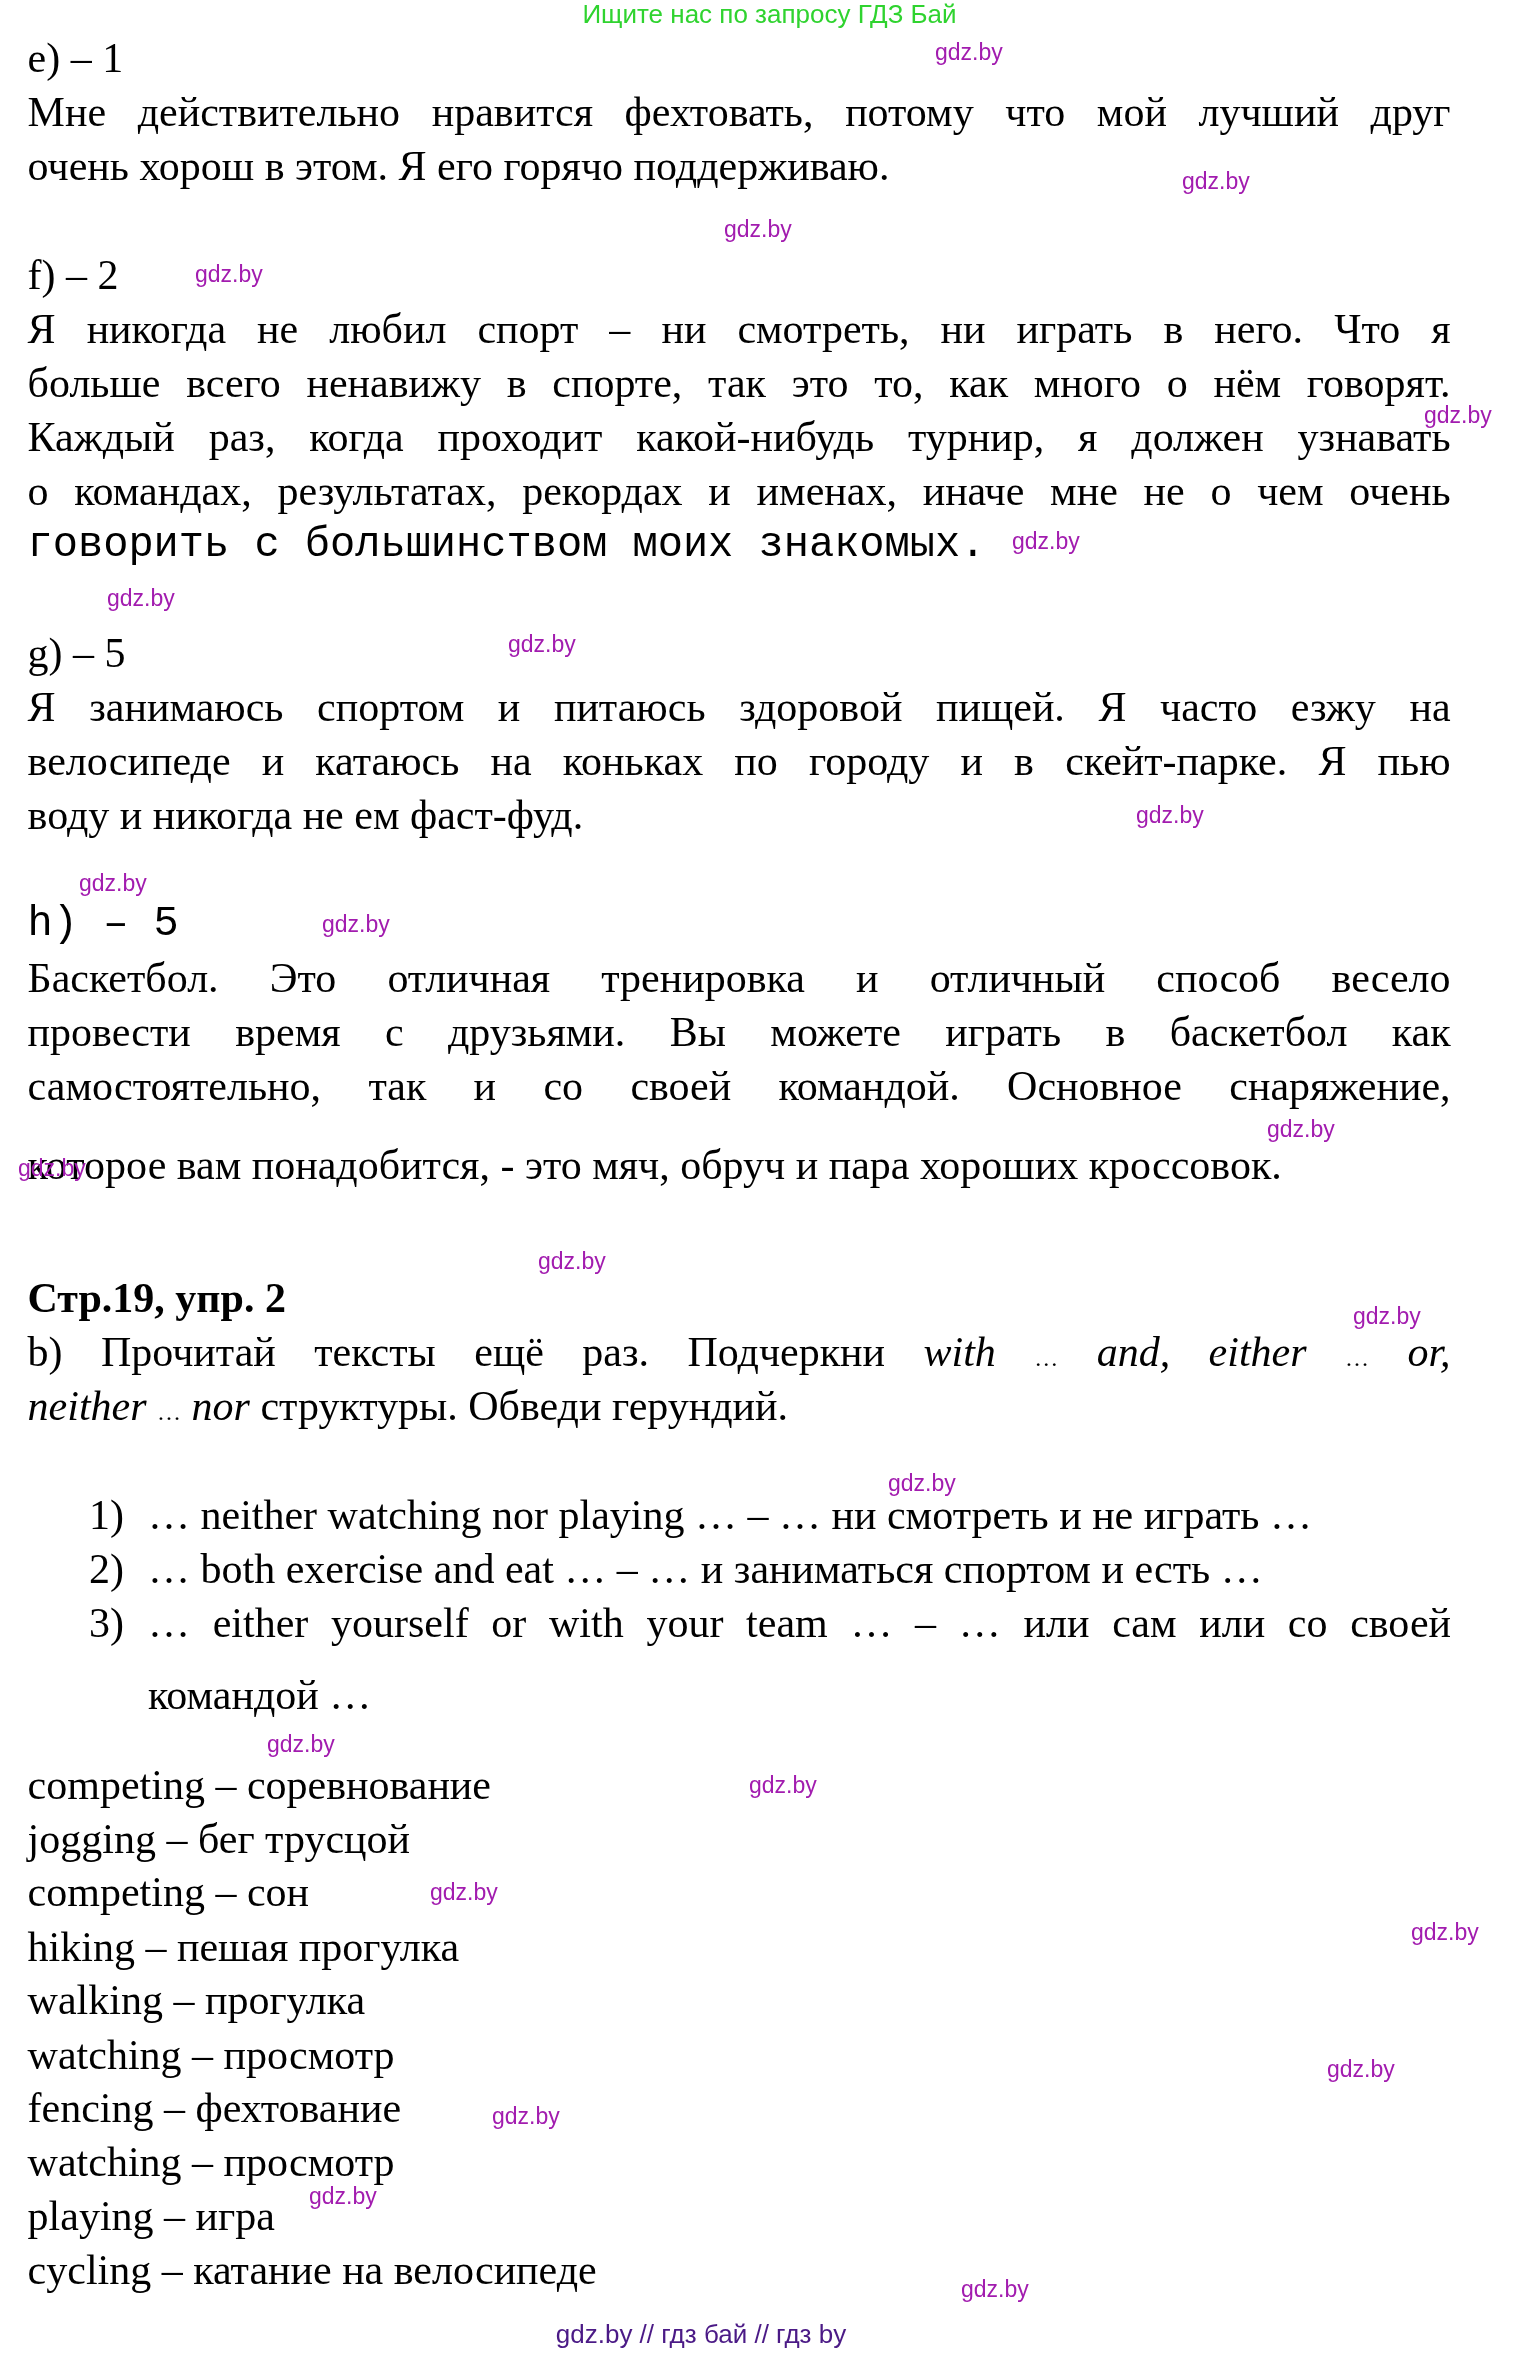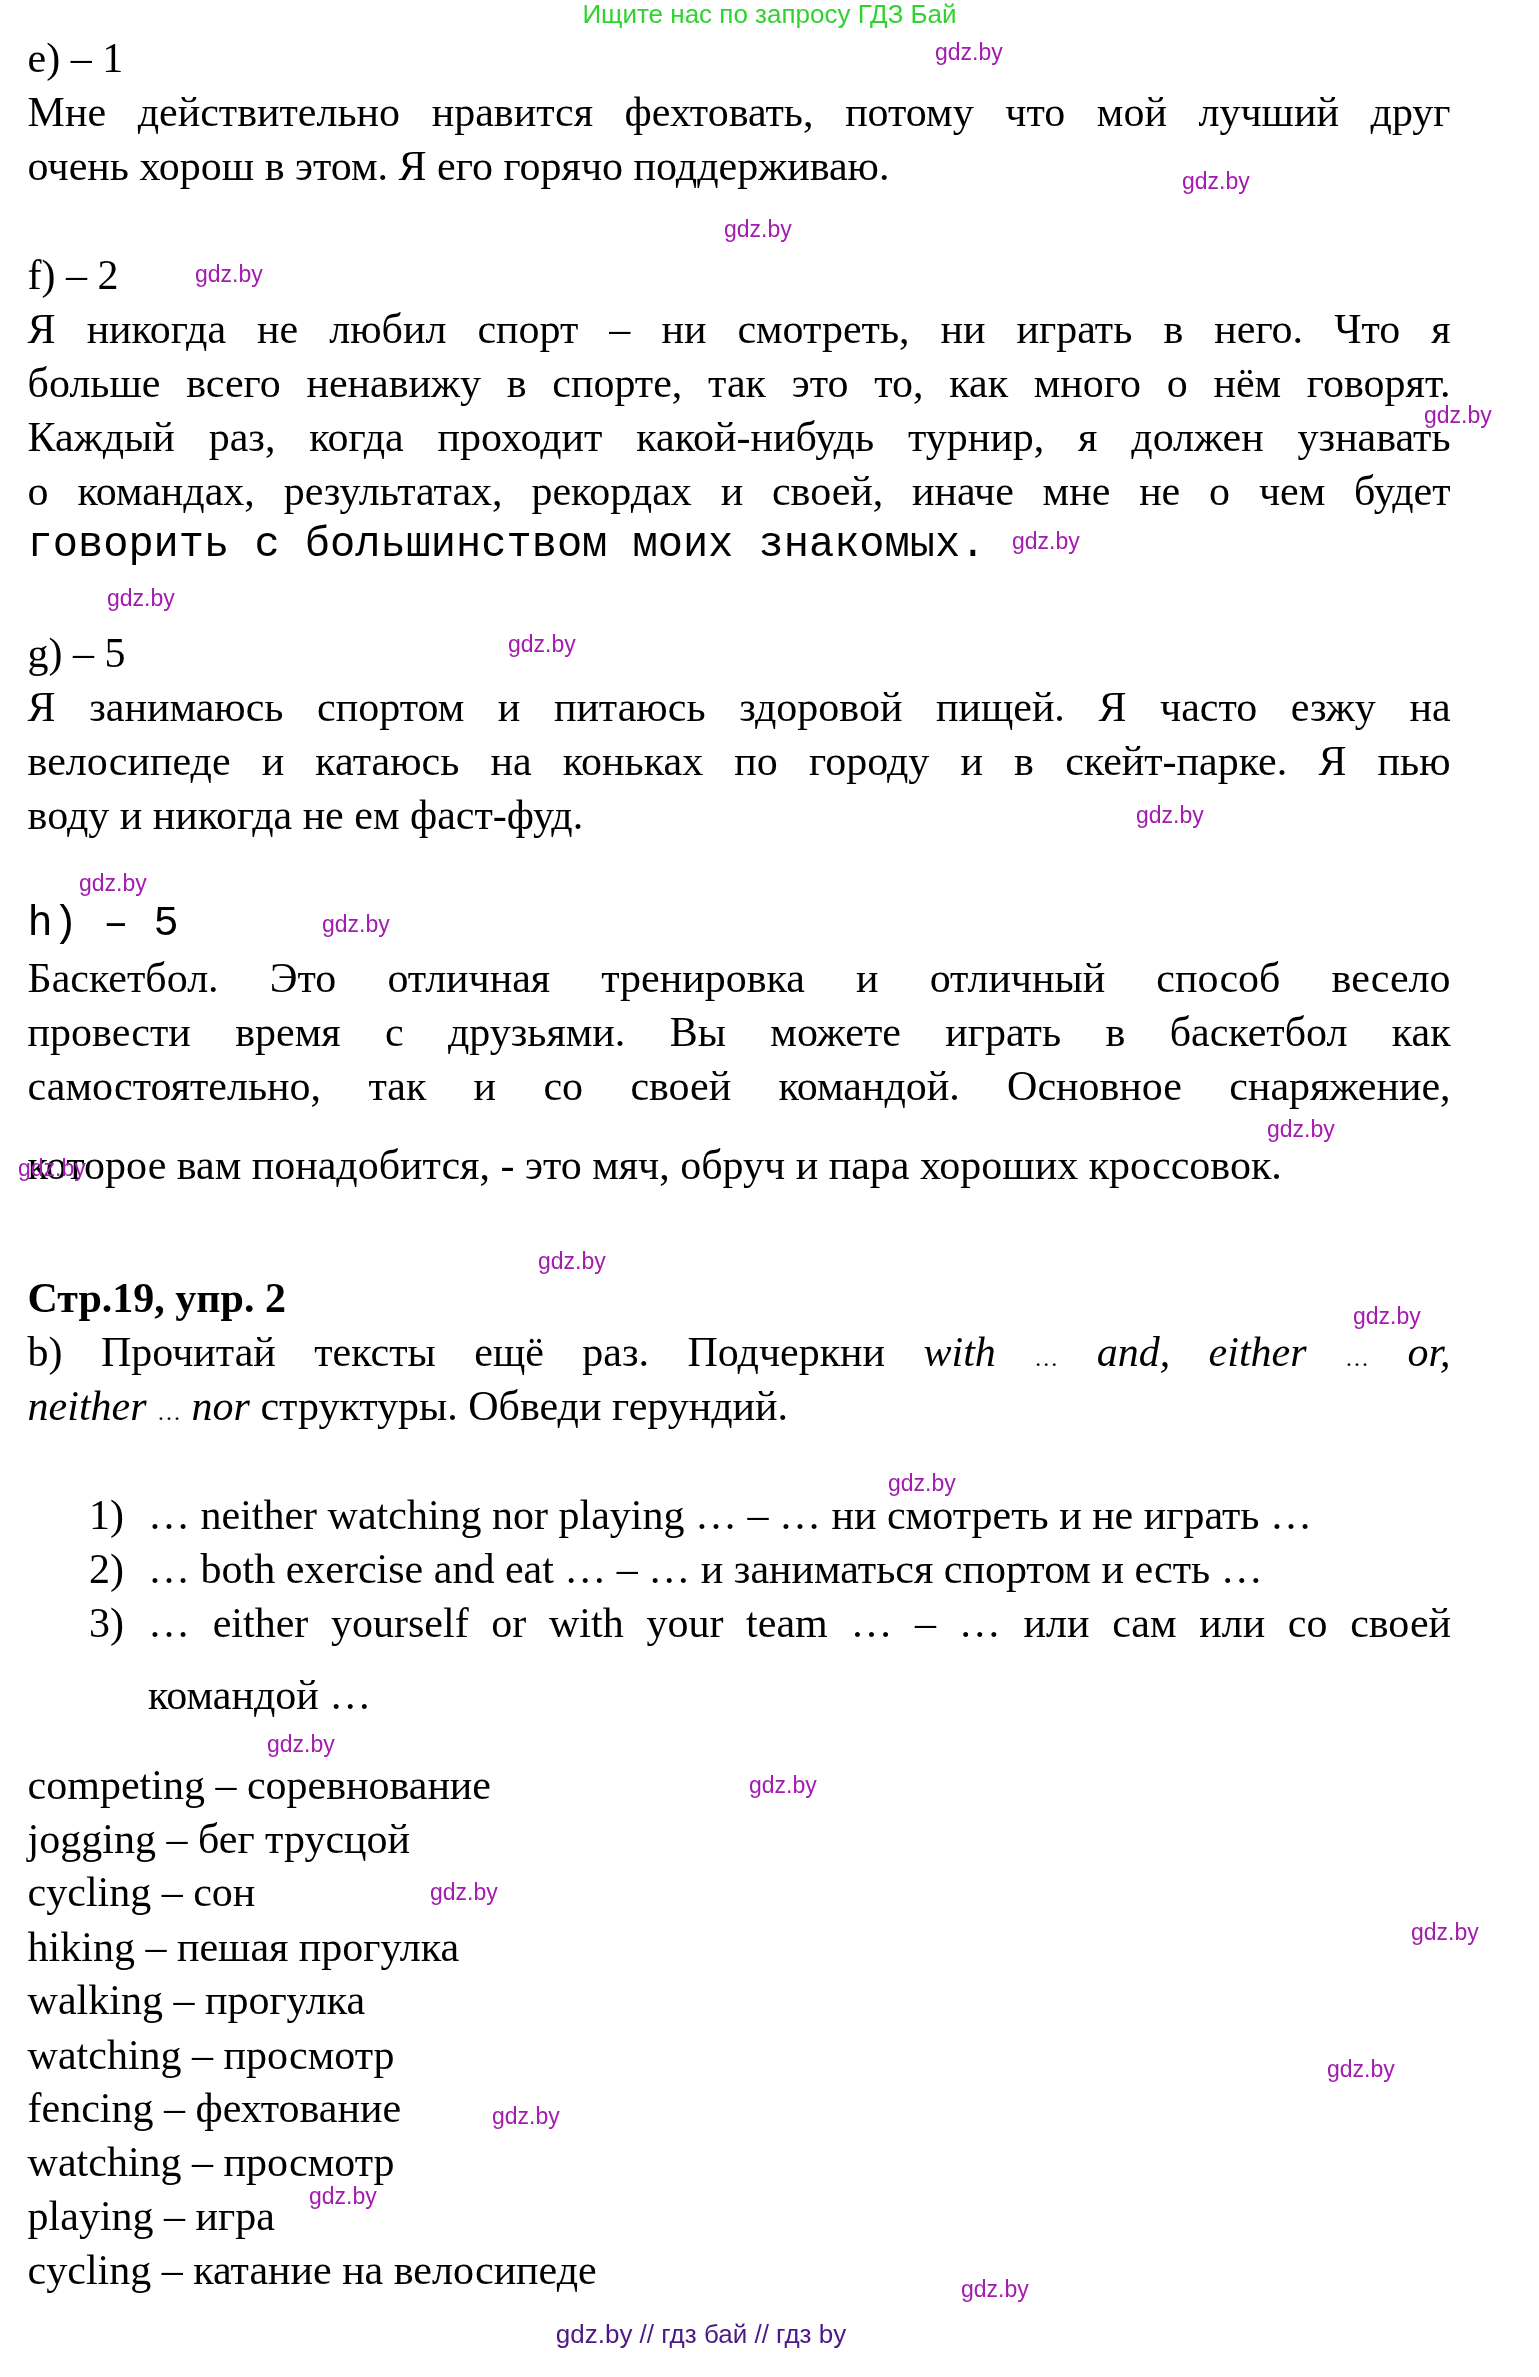--- a/index.html
+++ b/index.html
@@ -23,21 +23,21 @@
 <div class="top-banner">Ищите нас по запросу ГДЗ Бай</div>
 
 <div class="line" style="top:34px;">e) – 1</div>
 <div class="line just" style="top:88px;">Мне действительно нравится фехтовать, потому что мой лучший друг</div>
 <div class="line" style="top:142px;">очень хорош в этом. Я его горячо поддерживаю.</div>
 
 <div class="line" style="top:251px;">f) – 2</div>
 <div class="line just" style="top:305px;">Я никогда не любил спорт – ни смотреть, ни играть в него. Что я</div>
 <div class="line just" style="top:359px;">больше всего ненавижу в спорте, так это то, как много о нём говорят.</div>
 <div class="line just" style="top:413px;">Каждый раз, когда проходит какой-нибудь турнир, я должен узнавать</div>
-<div class="line just" style="top:467px;">о командах, результатах, рекордах и своей, иначе мне не о чем будет</div>
+<div class="line just" style="top:467px;">о командах, результатах, рекордах и именах, иначе мне не о чем очень</div>
 <div class="line" style="top:521px;font-family:Liberation Mono, monospace;">говорить с большинством моих знакомых.</div>
 
 <div class="line" style="top:629px;">g) – 5</div>
 <div class="line just" style="top:683px;">Я занимаюсь спортом и питаюсь здоровой пищей. Я часто езжу на</div>
 <div class="line just" style="top:737px;">велосипеде и катаюсь на коньках по городу и в скейт-парке. Я пью</div>
 <div class="line" style="top:791px;">воду и никогда не ем фаст-фуд.</div>
 
 <div class="line" style="top:900px;font-family:Liberation Mono, monospace;">h) – 5</div>
 <div class="line just" style="top:954px;">Баскетбол. Это отличная тренировка и отличный способ весело</div>
 <div class="line just" style="top:1008px;">провести время с друзьями. Вы можете играть в баскетбол как</div>
@@ -65,21 +65,21 @@
 <div class="num" style="top:1491px;">1)</div>
 <div class="numtext" style="top:1491px;">… neither watching nor playing … – … ни смотреть и не играть …</div>
 <div class="num" style="top:1545px;">2)</div>
 <div class="numtext" style="top:1545px;">… both exercise and eat … – … и заниматься спортом и есть …</div>
 <div class="num" style="top:1599px;">3)</div>
 <div class="numtext" style="top:1599px; text-align:justify; text-align-last:justify;">… either yourself or with your team … – … или сам или со своей</div>
 <div class="numtext" style="top:1654px;margin-top:17px;">командой …</div>
 
 <div class="line" style="top:1761px;">competing – соревнование</div>
 <div class="line" style="top:1815px;">jogging – бег трусцой</div>
-<div class="line" style="top:1868px;">cycling – сон</div>
+<div class="line" style="top:1868px;">competing – сон</div>
 <div class="line" style="top:1923px;">hiking – пешая прогулка</div>
 <div class="line" style="top:1976px;">walking – прогулка</div>
 <div class="line" style="top:2031px;">watching – просмотр</div>
 <div class="line" style="top:2084px;">fencing – фехтование</div>
 <div class="line" style="top:2138px;">watching – просмотр</div>
 <div class="line" style="top:2192px;">playing – игра</div>
 <div class="line" style="top:2246px;">cycling – катание на велосипеде</div>
 
 <div class="wm" style="left:935px; top:39px;">gdz.by</div>
 <div class="wm" style="left:1182px; top:168px;">gdz.by</div>

